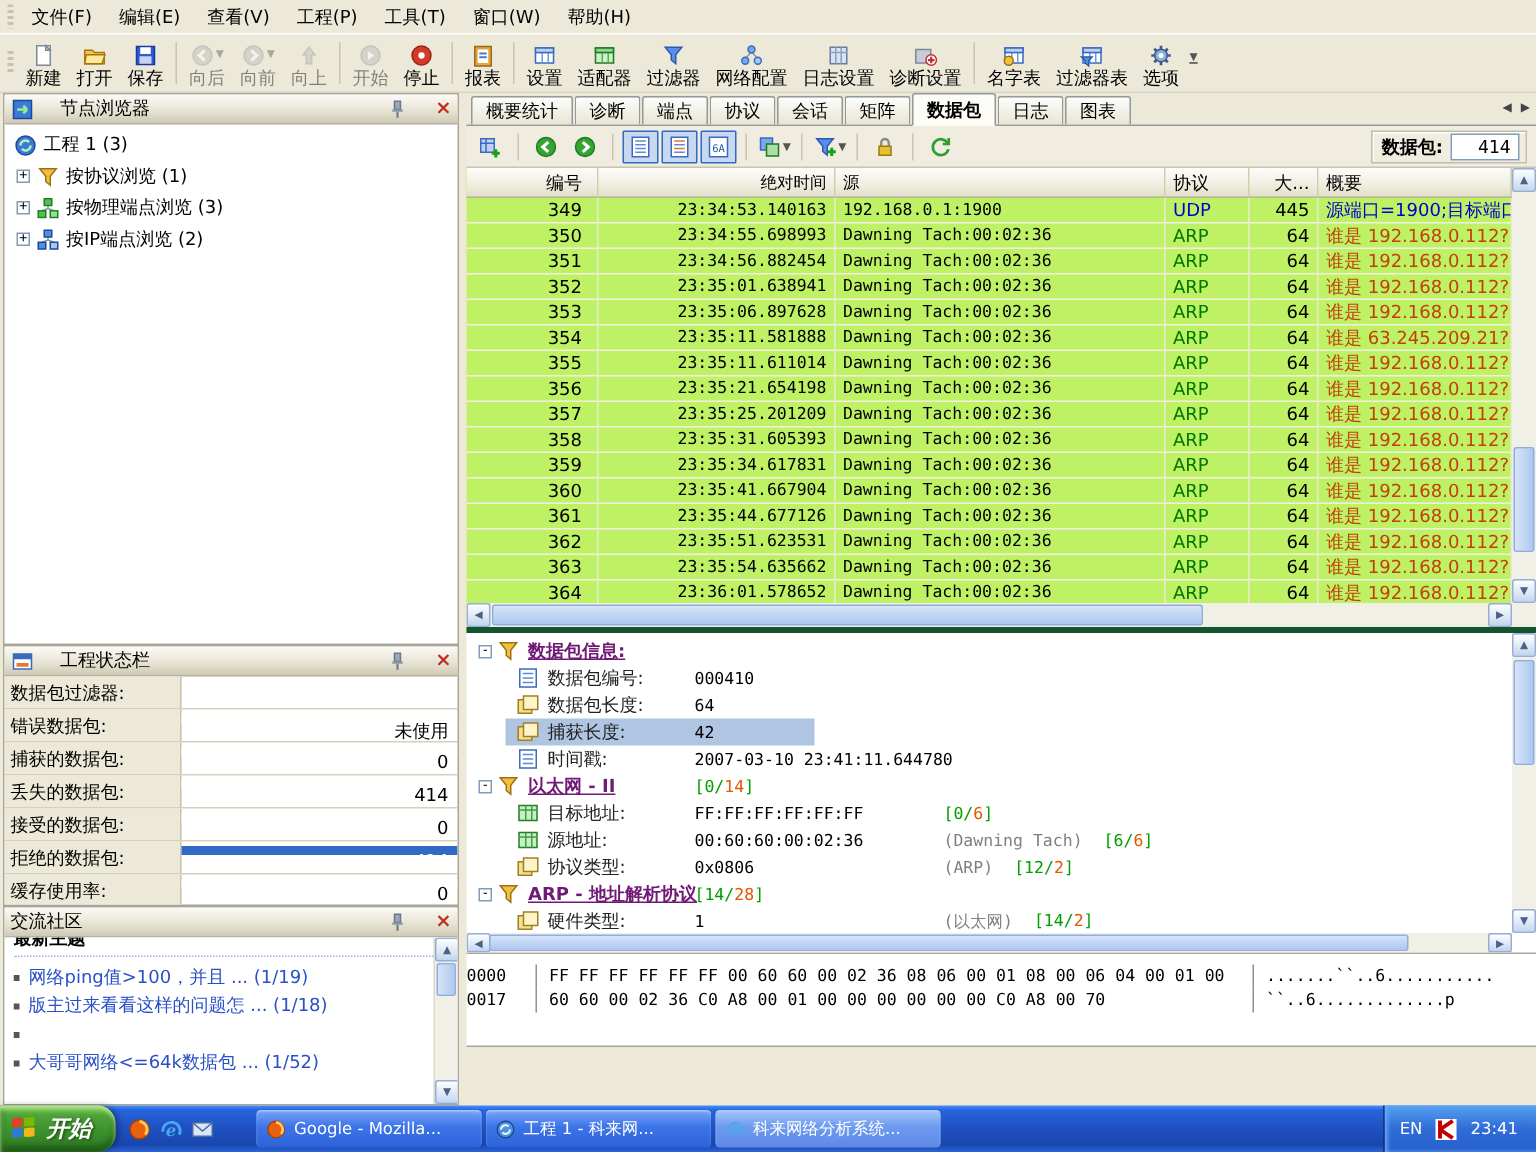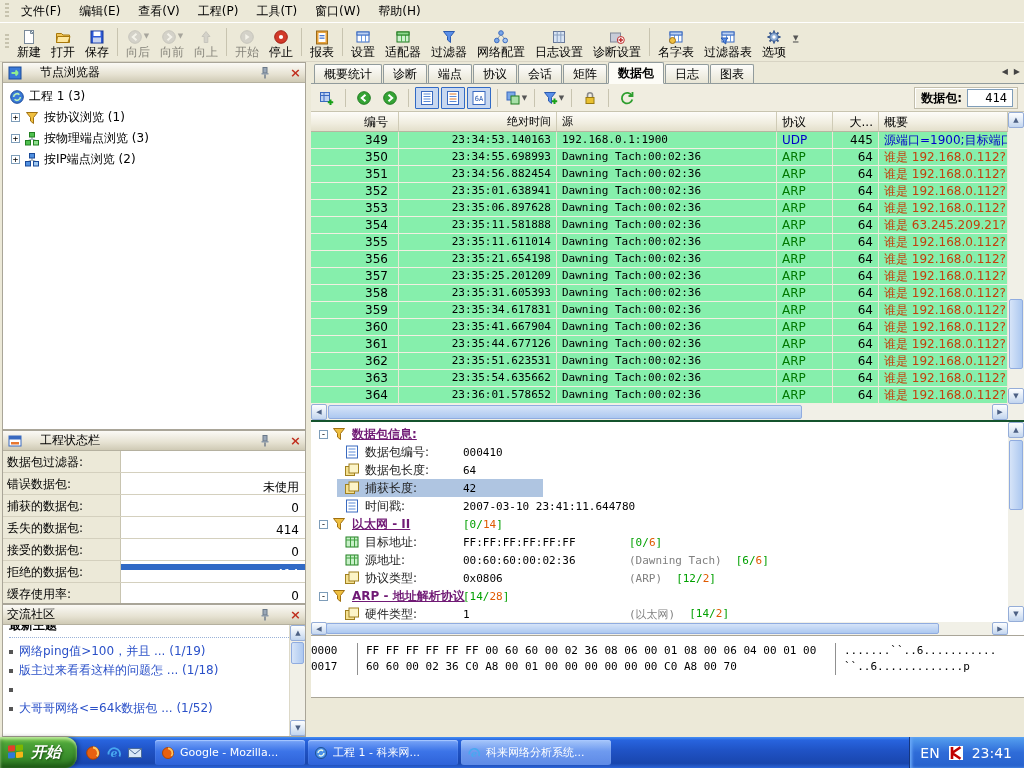--- a/index.html
+++ b/index.html
@@ -73,21 +73,21 @@
 .tab-arrows span{padding:1px 2px;}
 
 .subbar{height:28px;flex:0 0 28px;display:flex;align-items:center;gap:2px;padding:0 4px;background:#F0EDE0;border-bottom:1px solid #C8C4B0;position:relative;}
 .sbtn{width:24px;height:22px;display:flex;align-items:center;justify-content:center;gap:1px;}
 .sbtn.pressed{border:1px solid #316AC5;background:#C8D8F0;border-radius:1px;}
 .ssep{width:1px;height:18px;background:#C8C4B0;margin:0 4px;}
 .counter{position:absolute;right:6px;top:3px;display:flex;align-items:center;gap:5px;border:1px solid #C2BEAC;box-shadow:inset 1px 1px 0 #fff;padding:1px 4px 1px 6px;}
 .counter .clabel{font-weight:bold;}
 .counter .cbox{width:46px;height:18px;background:#fff;border:1px solid #7F9DB9;text-align:right;padding:1px 5px;font-family:"DejaVu Sans Mono",monospace;}
 
-.ptable{height:310px;flex:0 0 310px;position:relative;background:#86efac;border-bottom:2px solid #14532d;overflow:hidden;}
+.ptable{height:310px;flex:0 0 310px;position:relative;background:#bef264;border-bottom:4px solid #14532d;overflow:hidden;}
 .thead{display:flex;height:20px;margin-right:16px;}
 .th{background:linear-gradient(180deg,#FDFCF9,#F0EDDF 60%,#E3DFCB);border-right:1px solid #CFCBB6;border-bottom:1px solid #B8B4A0;padding:2px 5px;white-space:nowrap;overflow:hidden;}
 .trow-p{display:flex;height:17px;line-height:16px;margin-right:16px;}
 .td{border-right:1px solid #EBE7D6;border-bottom:1px solid #F2EFE2;padding:0 5px;white-space:nowrap;overflow:hidden;}
 .c-no{width:88px;flex:0 0 88px;text-align:right;padding-right:10px;}
 .c-time{width:158px;flex:0 0 158px;text-align:right;font-family:"DejaVu Sans Mono",monospace;font-size:11px;}
 .c-src{width:220px;flex:0 0 220px;font-family:"DejaVu Sans Mono",monospace;font-size:11px;}
 .c-proto{width:56px;flex:0 0 56px;}
 .c-size{width:46px;flex:0 0 46px;text-align:right;}
 .c-sum{flex:1;min-width:0;}
@@ -114,24 +114,24 @@
 .hoff{width:46px;flex:0 0 46px;padding-left:0;}
 .hbytes{width:478px;flex:0 0 478px;border-left:1px solid #909090;padding-left:8px;white-space:pre;}
 .hascii{flex:1;border-left:1px solid #909090;padding-left:8px;white-space:pre;overflow:hidden;}
 .bstrip{flex:1;background:#ECE9D8;}
 
 .taskbar{position:absolute;left:0;right:0;bottom:0;height:31px;background:linear-gradient(180deg,#4490F5 0%,#2864DE 10%,#1F52C4 45%,#1946AE 85%,#2C64D8 100%);display:flex;align-items:center;color:#fff;}
 .start{height:31px;flex:0 0 auto;background:linear-gradient(180deg,#7FCB53 0%,#4CA338 22%,#3B8F2C 60%,#2E7A23 100%);border-radius:0 12px 12px 0;display:flex;align-items:center;gap:6px;padding:0 16px 0 8px;font-weight:bold;font-style:italic;font-size:15px;text-shadow:1px 1px 2px #1A4A10;box-shadow:inset 0 2px 3px #BCE89C,inset 0 -4px 5px #1E5A16,2px 0 4px rgba(0,0,0,.35);}
 .flag{width:17px;height:15px;display:grid;grid-template-columns:7px 7px;grid-template-rows:6px 6px;gap:1px;transform:skewY(-4deg);}
 .flag i{border-radius:1px;}
 .ql{display:flex;align-items:center;gap:5px;padding:0 8px;}
-.tasks{display:flex;align-items:center;gap:3px;margin-left:4px;}
+.tasks{display:flex;align-items:center;gap:3px;margin-left:20px;}
 .task{width:150px;height:25px;border-radius:3px;background:linear-gradient(180deg,#79A5F8,#3C74E8 45%,#2E62D8);box-shadow:inset 0 1px 1px #A8C8FF;display:flex;align-items:center;gap:5px;padding:0 6px;font-size:11px;white-space:nowrap;overflow:hidden;}
 .task.hl{background:linear-gradient(180deg,#A6C6FA,#6E9AEF 45%,#5E8AE6);}
-.tray{margin-left:auto;height:31px;display:flex;align-items:center;gap:8px;padding:0 12px 0 10px;background:linear-gradient(180deg,#55A0F0,#2F6CD8 50%,#2560CC);border-left:1px solid #16367E;box-shadow:inset 2px 0 3px #6AA8F8;font-size:14px;}
+.tray{margin-left:auto;height:31px;display:flex;align-items:center;gap:8px;padding:0 12px 0 10px;background:linear-gradient(180deg,#55A0F0,#2F6CD8 50%,#2560CC);border-left:1px solid #16367E;box-shadow:inset 2px 0 3px #6AA8F8;font-size:11px;}
 svg{display:block;}
 </style>
 </head>
 <body>
 
 <div class="screen">
   <div class="app">
 
 
     <div class="menubar">

